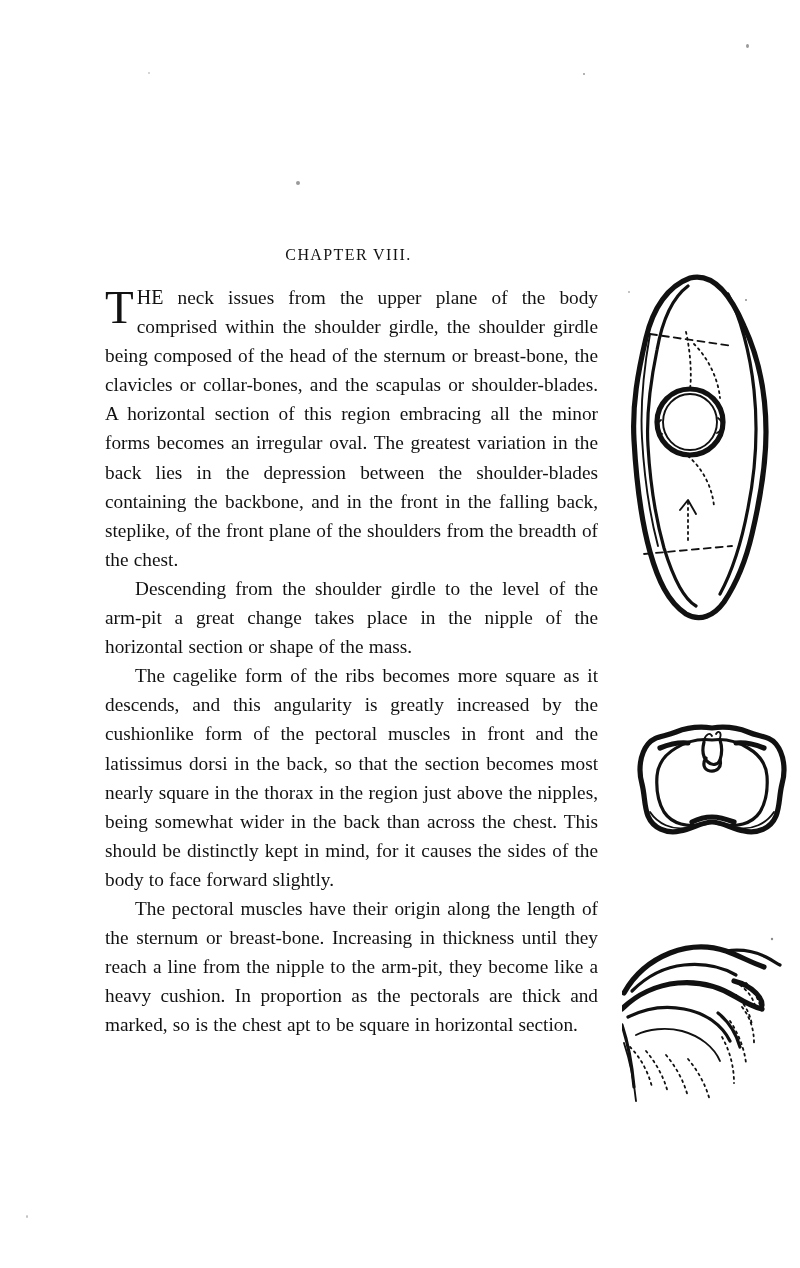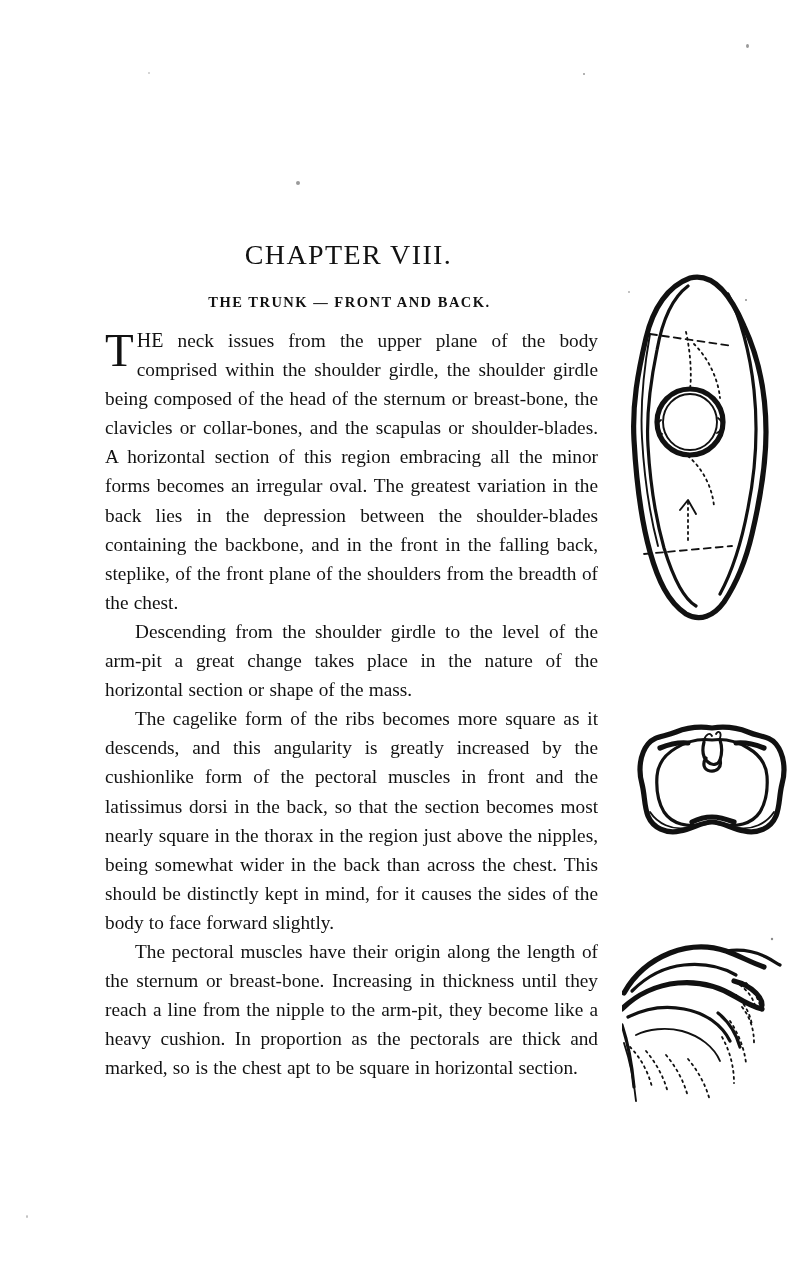--- a/index.html
+++ b/index.html
@@ -26,21 +26,21 @@
   
   #text-column {
     position: absolute;
     left: 105px;
     top: 240px;
     width: 493px;
   }
 
   #chapter-title {
     text-align: center;
-    font-size: 28px;
+    font-size: 16px;
     letter-spacing: 1.4px;
     font-weight: 400;
     margin: 0 0 0 0;
     line-height: 30px;
     padding-right: 6px;
   }
 
   #chapter-subtitle {
     text-align: center;
     font-size: 14.5px;
@@ -132,27 +132,26 @@
 </style>
 </head>
 <body>
 
 <div id="page">
 
   <div id="text-column">
 
     <h1 id="chapter-title">CHAPTER VIII.</h1>
 
-    <h2 id="chapter-subtitle">THE TRUNK — FRONT AND BACK.</h2>
 
     <p id="para-1" class="para">
       <span class="dropcap">T</span><span class="smallcaps-lead">HE</span><span> neck issues from the upper plane of the body comprised within the shoulder girdle, the shoulder girdle being composed of the head of the sternum or breast-bone, the clavicles or collar-bones, and the scapulas or shoulder-blades. A horizontal section of this region embracing all the minor forms becomes an irregular oval. The greatest variation in the back lies in the depression between the shoulder-blades containing the backbone, and in the front in the falling back, steplike, of the front plane of the shoulders from the breadth of the chest.</span>
     </p>
 
-    <p class="para">Descending from the shoulder girdle to the level of the arm-pit a great change takes place in the nature of the horizontal section or shape of the mass.</p>
+    <p class="para">Descending from the shoulder girdle to the level of the arm-pit a great change takes place in the nipple of the horizontal section or shape of the mass.</p>
 
     <p class="para">The cagelike form of the ribs becomes more square as it descends, and this angularity is greatly increased by the cushionlike form of the pectoral muscles in front and the latissimus dorsi in the back, so that the section becomes most nearly square in the thorax in the region just above the nipples, being somewhat wider in the back than across the chest. This should be distinctly kept in mind, for it causes the sides of the body to face forward slightly.</p>
 
     <p class="para">The pectoral muscles have their origin along the length of the sternum or breast-bone. Increasing in thickness until they reach a line from the nipple to the arm-pit, they become like a heavy cushion. In proportion as the pectorals are thick and marked, so is the chest apt to be square in horizontal section.</p>
 
   </div>
 
   <div class="figure" id="figure-shoulder-girdle-section">
     <svg viewBox="0 0 165 352" width="165" height="352">
 

